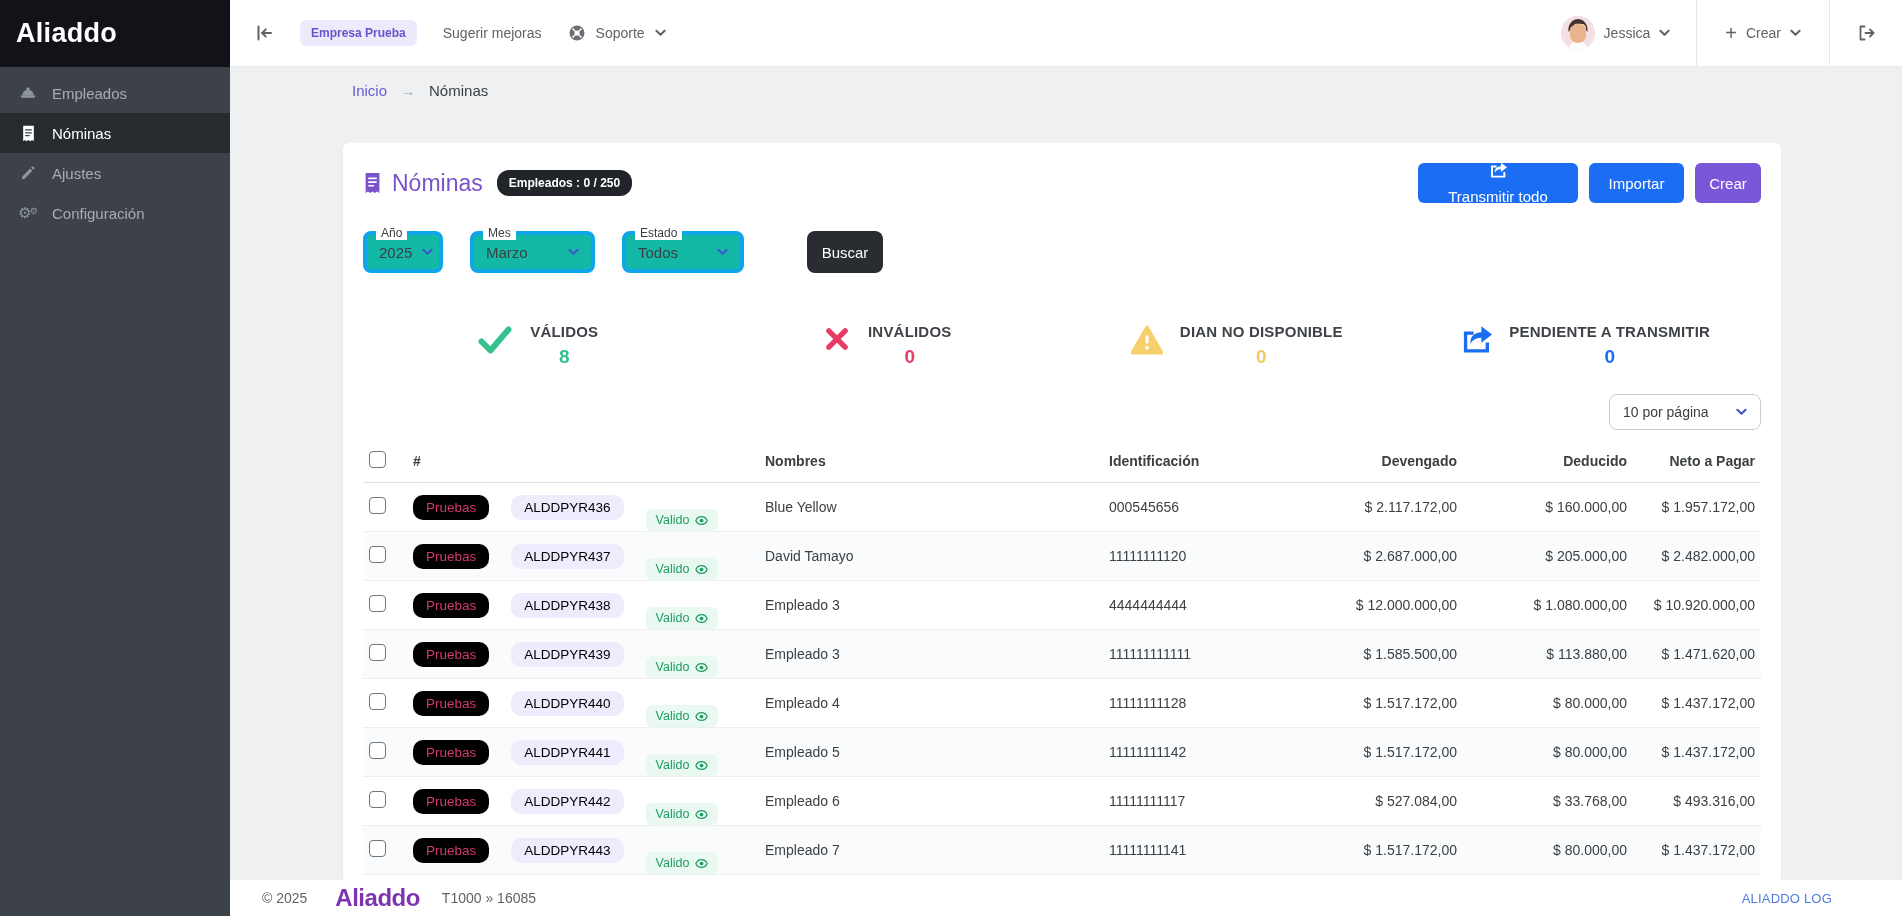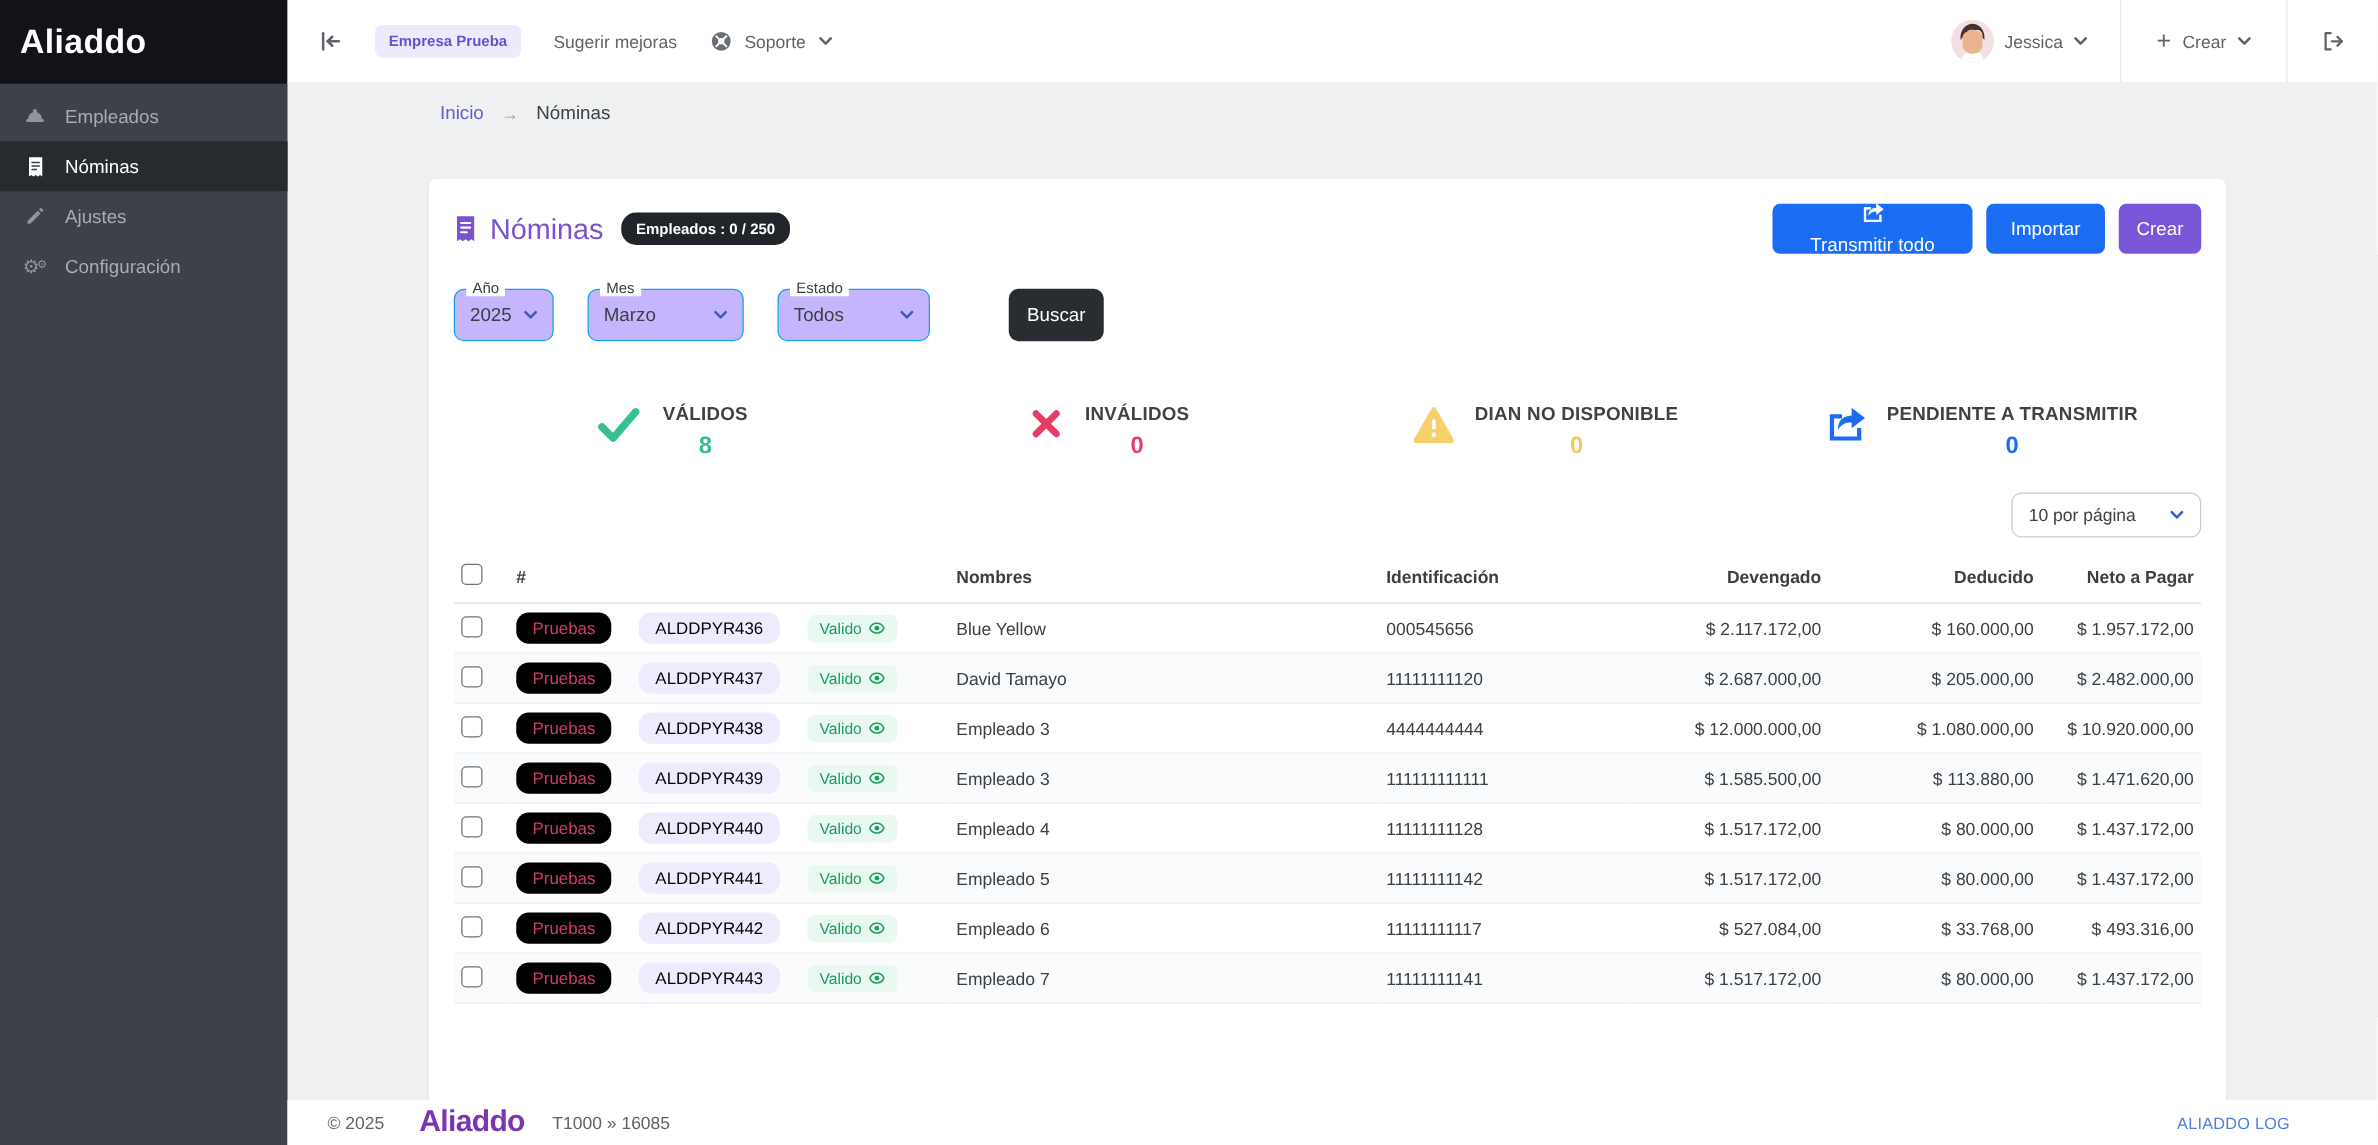--- a/index.html
+++ b/index.html
@@ -56,21 +56,21 @@
 
   
   .tabs { margin-top:26px; display:flex; border-bottom:1px solid #e3e6e9; padding-left:2px; }
   .tab { font-size:16px; padding:0 15px 13px 15px; color:#3c4043; cursor:pointer; position:relative; }
   .tab + .tab { margin-left:22px; }
   .tab.active { color:#5b6fd6; }
   .tab.active::after { content:""; position:absolute; left:0; right:0; bottom:-1px; height:2px; background:#4c63d2; }
 
   
   .filters { margin-top:26px; display:flex; gap:27px; align-items:center; }
-  .select-box { position:relative; height:42px; border:1px solid #0ea5e9; border-radius:8px; display:flex; align-items:center; padding:0 12px; gap:10px; cursor:pointer; background:#c4b5fd; }
+  .select-box { position:relative; height:42px; border:4px solid #0ea5e9; border-radius:8px; display:flex; align-items:center; padding:0 12px; gap:10px; cursor:pointer; background:#14b8a6; }
   .select-box .legend { position:absolute; top:-9px; left:9px; background:#fff; padding:0 5px; font-size:12px; color:#3c4043; }
   .select-box .value { font-size:15px; color:#3c4043; flex:1; }
   .select-box .chev { color:#4156c8; }
   .w-year { width:80px; } .w-month { width:125px; } .w-state { width:122px; }
   .btn-search { background:#292c30; width:76px; height:42px; border-radius:8px; font-size:15px;margin-left:36px; }
 
   
   .stats { margin-top:50px; display:flex; }
   .stat { flex:1; display:flex; justify-content:center; }
   .stat-inner { display:flex; align-items:flex-start; gap:17px; }
@@ -90,21 +90,21 @@
   col.c-cb{width:44px;} col.c-badges{width:352px;} col.c-name{width:344px;} col.c-id{width:200px;} col.c-dev{width:160px;} col.c-ded{width:170px;} col.c-net{width:128px;}
   thead th { font-size:14px; font-weight:700; color:#3c4043; text-align:left; padding:9px 6px 11px 6px; border-bottom:1px solid #dde0e3; }
   thead th.num, td.num { text-align:right; }
   tbody td { font-size:14px; color:#3c4043; padding:0 6px; height:40px; border-bottom:1px solid #eceef0; }
   tbody tr:nth-child(even) { background:#fafbfc; }
   .cb { width:17px; height:17px; border:1.5px solid #70757a; border-radius:4px; background:#fff; display:inline-block; cursor:pointer; }
   .badge-cell { display:flex; align-items:center; gap:22px; }
   .pill { font-size:13.5px; padding:5px 13px; border-radius:10px; white-space:nowrap; }
   .pill-tag { background:#000000; color:#d23a6b; }
   .pill-code { background:#eeebfd; color:#000000; cursor:pointer; }
-  .pill-status { background:#e9f8f1; color:#1f9d61; font-size:12.5px; padding:4px 10px; border-radius:6px; display:inline-flex; align-items:center; gap:6px; cursor:pointer; }
+  .pill-status { background:#e9f8f1; color:#1f9d61; font-size:12.5px; padding:4px 10px; border-radius:6px; display:inline-flex; align-items:center; gap:6px; cursor:pointer;margin-top:26px; }
 
   
   .footer { position:absolute; left:0; right:0; bottom:0; height:36px; background:#fff; display:flex; align-items:center; padding:0 70px 0 32px; z-index:5; }
   .foot-copy { font-size:14px; color:#5f6368; }
   .foot-logo { font-size:24px; font-weight:700; color:#7c35b0; margin:0 22px 0 28px; letter-spacing:-.5px; }
   .foot-version { font-size:14px; color:#5f6368; }
   .foot-link { margin-left:auto; font-size:13px; color:#4f7ce0; cursor:pointer; letter-spacing:.2px; }
 
   svg { display:block; }
 </style>

